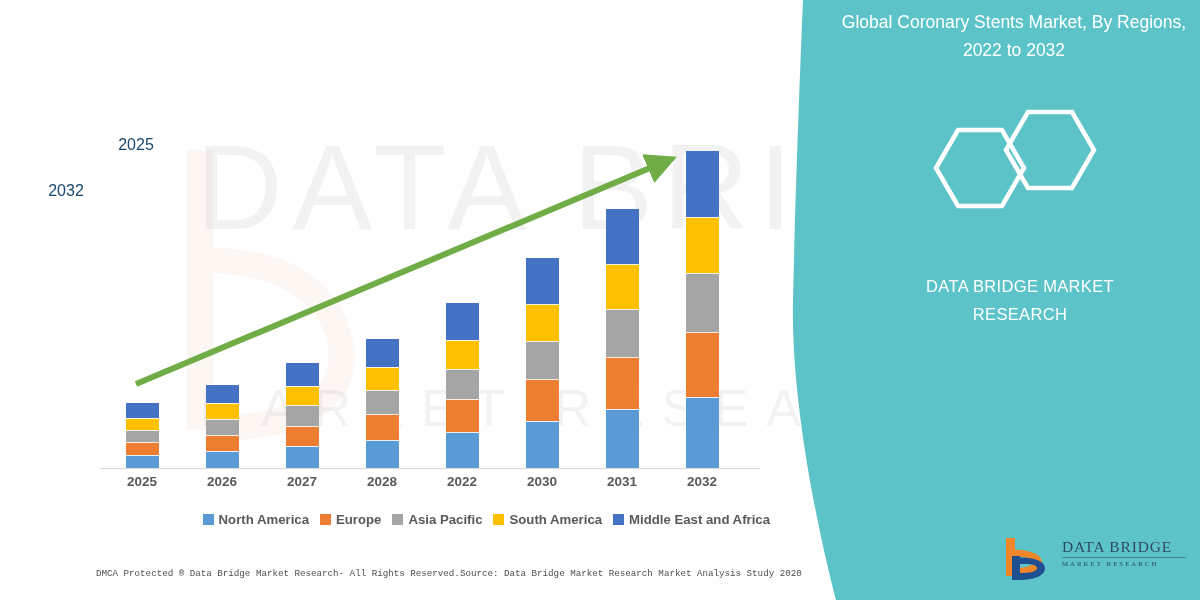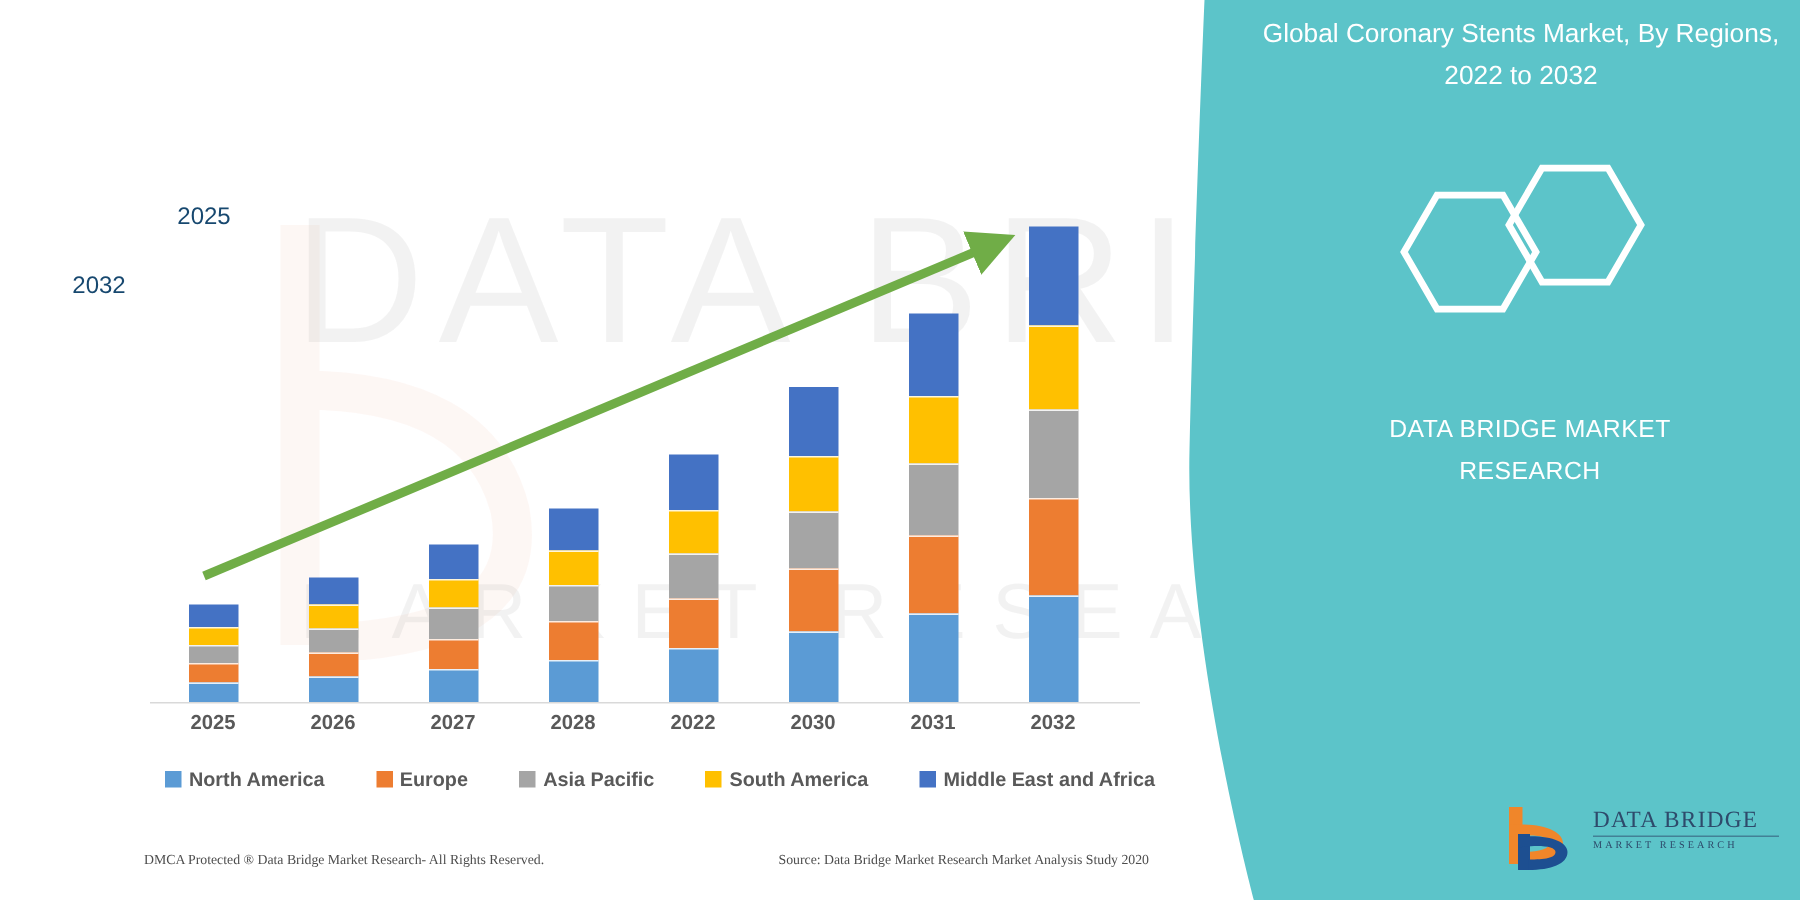--- a/index.html
+++ b/index.html
@@ -52,32 +52,32 @@
     position:absolute;top:474px;width:70px;text-align:center;
     font-size:13.5px;font-weight:bold;color:#595959;
   }
 
   
   #arrow-svg{position:absolute;left:0;top:0;width:1200px;height:600px;pointer-events:none;}
 
   
   #legend{
     position:absolute;left:110px;top:512px;width:660px;
-    display:flex;justify-content:space-between;align-items:center;gap:11px;
+    display:flex;justify-content:flex-end;align-items:center;gap:11px;
     flex-wrap:nowrap;
   }
   .legend-item{display:flex;align-items:center;gap:5px;white-space:nowrap;}
   .legend-swatch{width:11px;height:11px;display:inline-block;}
   .legend-label{font-size:13.2px;font-weight:bold;color:#595959;}
 
   
   #footer{
     position:absolute;left:60px;top:568px;width:740px;
     display:flex;justify-content:space-between;align-items:flex-end;
-    font-family:Liberation Serif, serif;
+    font-family:Liberation Mono, monospace;
     font-size:9.2px;color:#4d4d4d;
   }
   #footer div{white-space:nowrap;}
   #footer-dmca{margin-left:36px;}
   #footer-source{margin-right:34px;}
 
   
   #panel-title{
     position:absolute;left:840px;top:8px;width:348px;
     text-align:center;color:#ffffff;

